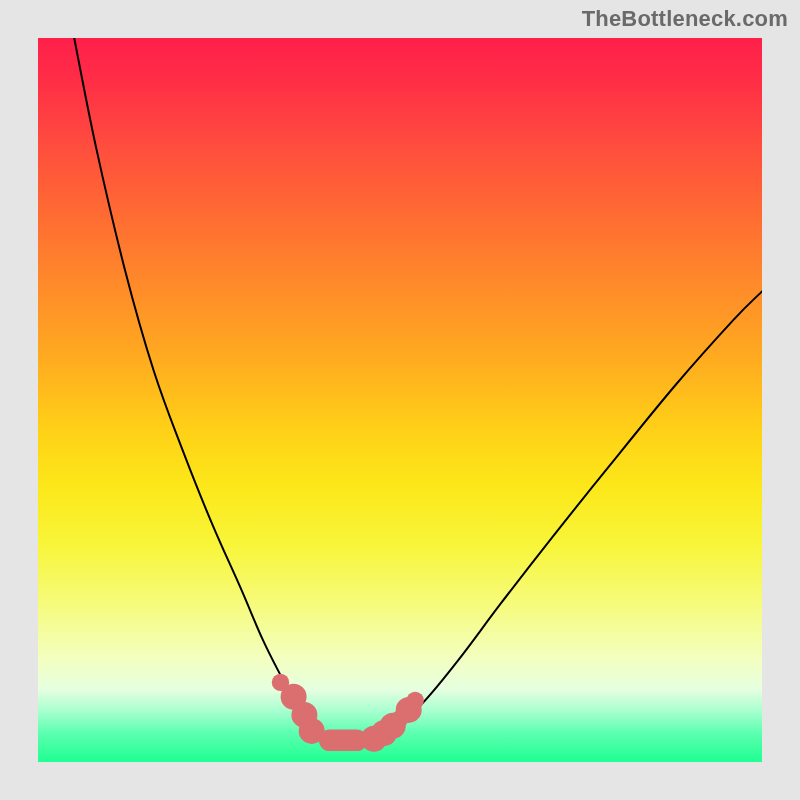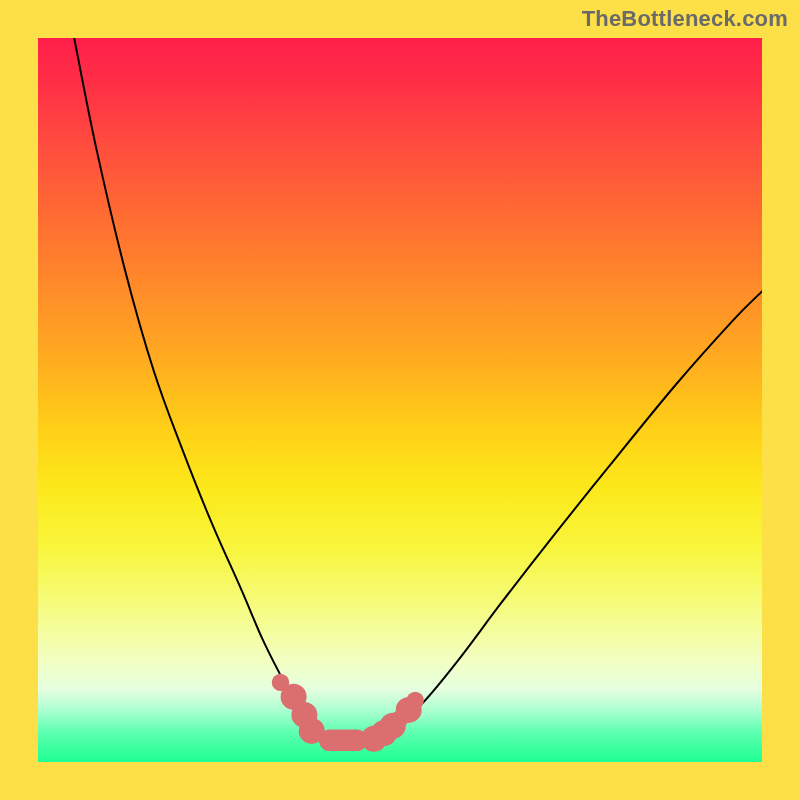--- a/index.html
+++ b/index.html
@@ -9,21 +9,21 @@
     height: 800px;
     background: #000;
     overflow: hidden;
   }
   .frame {
     position: absolute;
     top: 0;
     left: 0;
     width: 800px;
     height: 800px;
-    background: #fde047;
+    background: #e5e5e5;
   }
   .plot-area {
     position: absolute;
     top: 38px;
     left: 38px;
     width: 724px;
     height: 724px;
     background: linear-gradient(to bottom,
       #ff1f4a 0%,
       #ff2e46 6%,

